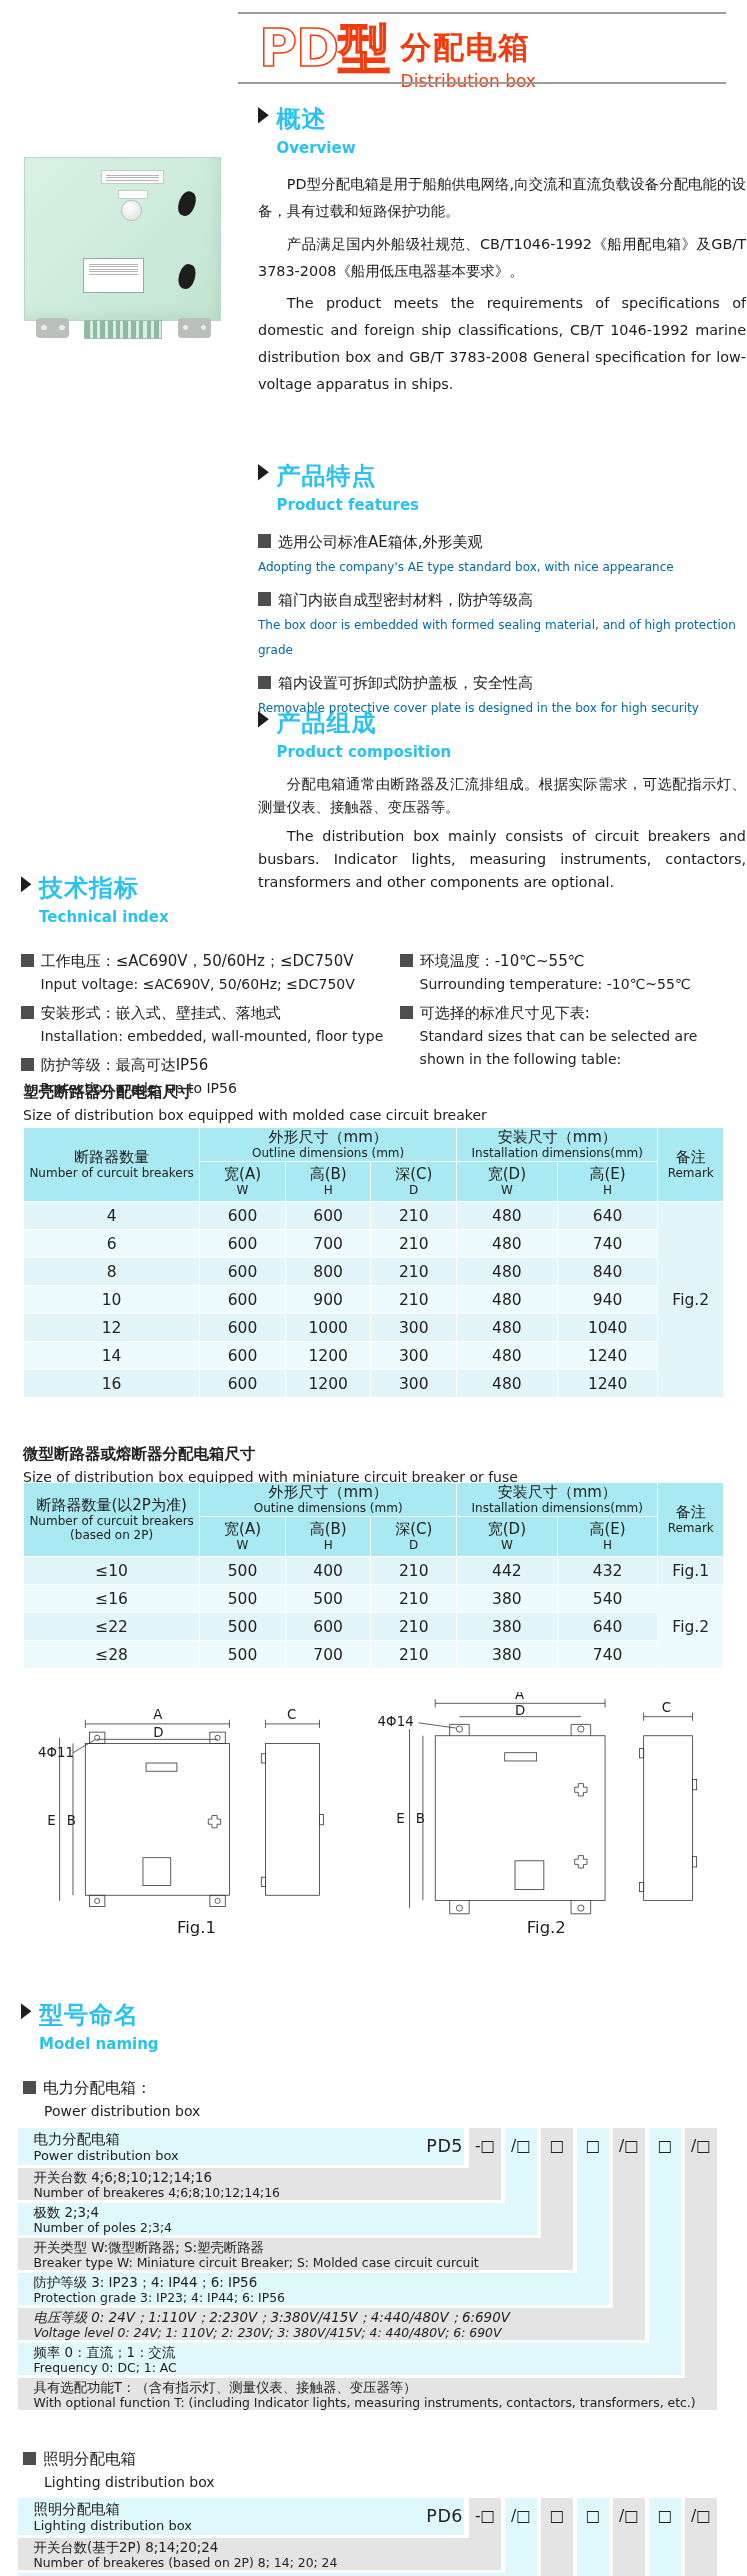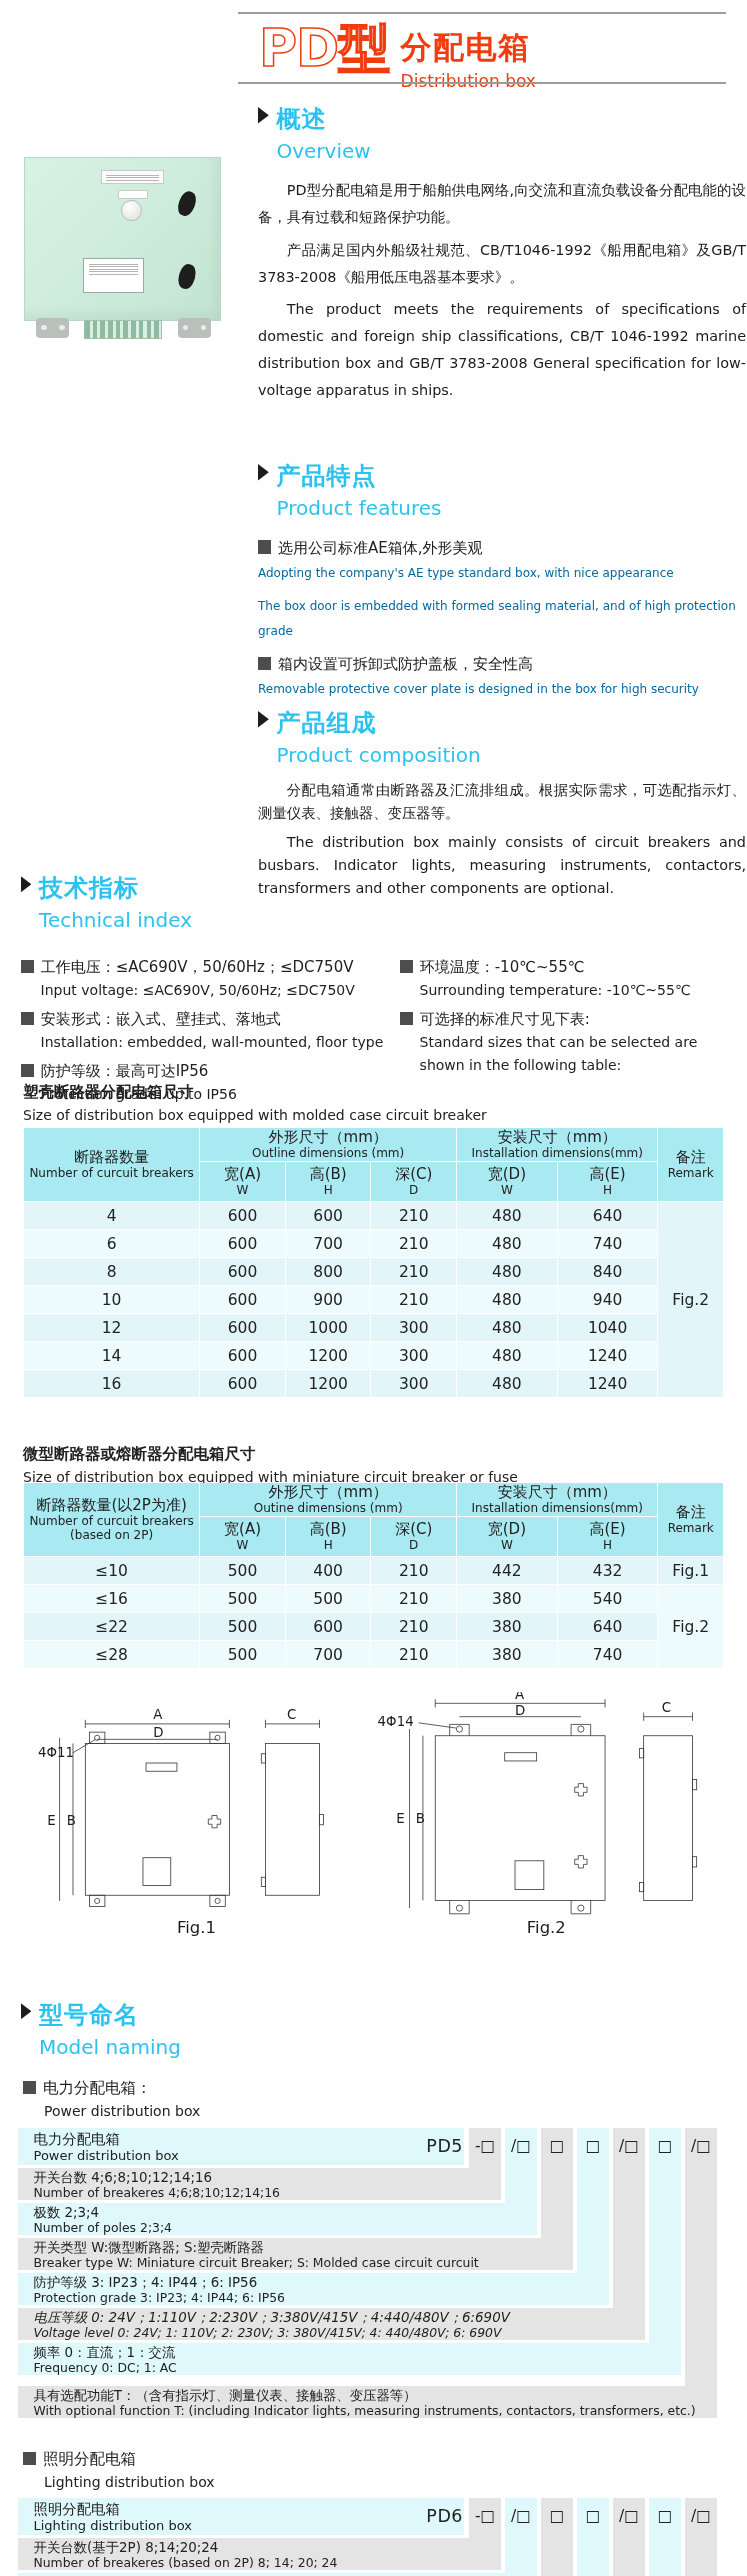--- a/index.html
+++ b/index.html
@@ -24,21 +24,21 @@
   .hollow{font-size:52px;font-weight:bold;line-height:1;color:transparent;-webkit-text-stroke:1.5px var(--red);letter-spacing:-1px;}
   @supports not ((-webkit-text-stroke:1px #000)){ .hollow{color:var(--red);} }
   .title-right{padding-top:5.2px;}
   .title-cn{font-size:31px;font-weight:bold;color:var(--red);letter-spacing:1.5px;}
   .title-en{font-size:17px;color:var(--red);margin-top:2.1px;}
 
   
   .sec-head{display:flex;gap:7.7px;}
   .arrow{width:10.8px;height:16.5px;background:#1d1d1d;clip-path:polygon(0 0,100% 50%,0 100%);margin-top:4.1px;flex:none;}
   .h-cn{font-size:24px;font-weight:bold;color:var(--cyan);letter-spacing:1px;}
-  .h-en{font-size:20px;color:var(--cyan);margin-top:4.1px;}
+  .h-en{font-size:15px;color:var(--cyan);margin-top:4.1px;font-weight:bold;}
 
   
   .photo{position:absolute;left:23px;top:157px;width:200px;height:182px;}
   .photo .pbody{position:absolute;left:1px;top:0;width:197px;height:164px;background:linear-gradient(135deg,#d9f2e4 0%,#cdebdb 55%,#c3e4d1 100%);border:0.5px solid #b6d9c6;box-shadow:inset -5.2px -6.2px 10.3px rgba(0,0,0,.05);}
   .photo .toplabel{position:absolute;left:78px;top:13.4px;width:63px;height:14px;background:#fcfcfc;border:0.5px solid #c9c9c9;padding:2.1px 4.1px;}
   .photo .toplabel i,.photo .plate i{display:block;height:1px;background:#b5b5b5;margin:1.5px 0;}
   .photo .switchplate{position:absolute;left:95px;top:33px;width:30px;height:8.8px;background:#fff;border:0.5px solid #c9c9c9;}
   .photo .button{position:absolute;left:98px;top:43px;width:20.6px;height:20.6px;border-radius:50%;border:1.5px solid #b9b9b9;background:radial-gradient(circle at 38% 32%,#ffffff,#dcdcdc);}
   .photo .plate{position:absolute;left:60px;top:101px;width:61px;height:35px;background:#fff;border:0.5px solid #97ac9f;padding:3.1px 5.2px;}
   .photo .knob{position:absolute;width:15.5px;height:25px;background:#1d1d1d;border-radius:46%;}
@@ -111,21 +111,21 @@
   .g1{left:451px;} .g2{left:487px;} .g3{left:523px;} .g4{left:559px;} .g5{left:595px;} .g6{left:631px;} .g7{left:667px;}
   .srow{position:absolute;left:0;height:32px;padding:2.1px 0 0 15.5px;}
   .srow .cn{font-size:13.4px;line-height:15.5px;}
   .srow .en{font-size:12.4px;line-height:14px;}
   .r1{top:40px;width:483px;background:var(--sgray);}
   .r2{top:75px;width:519px;background:var(--scyan);}
   .r3{top:110px;width:555px;background:var(--sgray);}
   .r4{top:145px;width:591px;background:var(--scyan);}
   .r5{top:180px;width:627px;background:var(--sgray);font-style:italic;}
   .r6{top:215px;width:663px;background:var(--scyan);}
-  .r7{top:250px;width:699px;background:var(--sgray);margin-top:8px;}
+  .r7{top:250px;width:699px;background:var(--sgray);}
 </style>
 </head>
 <body>
 
 <div class="page">
 
   <div class="rule rule-h" style="top:12.4px"></div>
   <div class="title-block">
     <span class="hollow">PD型</span>
     <div class="title-right">
@@ -180,20 +180,21 @@
         <div class="h-cn">产品特点</div>
         <div class="h-en">Product features</div>
       </div>
     </div>
     <div style="margin-top:15.5px">
       <div class="feat-item">
         <div class="cn"><span class="sq"></span><span>选用公司标准AE箱体,外形美观</span></div>
         <div class="en">Adopting the company's AE type standard box, with nice appearance</div>
       </div>
       <div class="feat-item">
+        <div class="cn"><span class="sq"></span><span>箱门内嵌自成型密封材料，防护等级高</span></div>
         <div class="en">The box door is embedded with formed sealing material, and of high protection grade</div>
       </div>
       <div class="feat-item">
         <div class="cn"><span class="sq"></span><span>箱内设置可拆卸式防护盖板，安全性高</span></div>
         <div class="en">Removable protective cover plate is designed in the box for high security</div>
       </div>
     </div>
   </div>
 
   <div class="rcol comp" style="top:707px">

